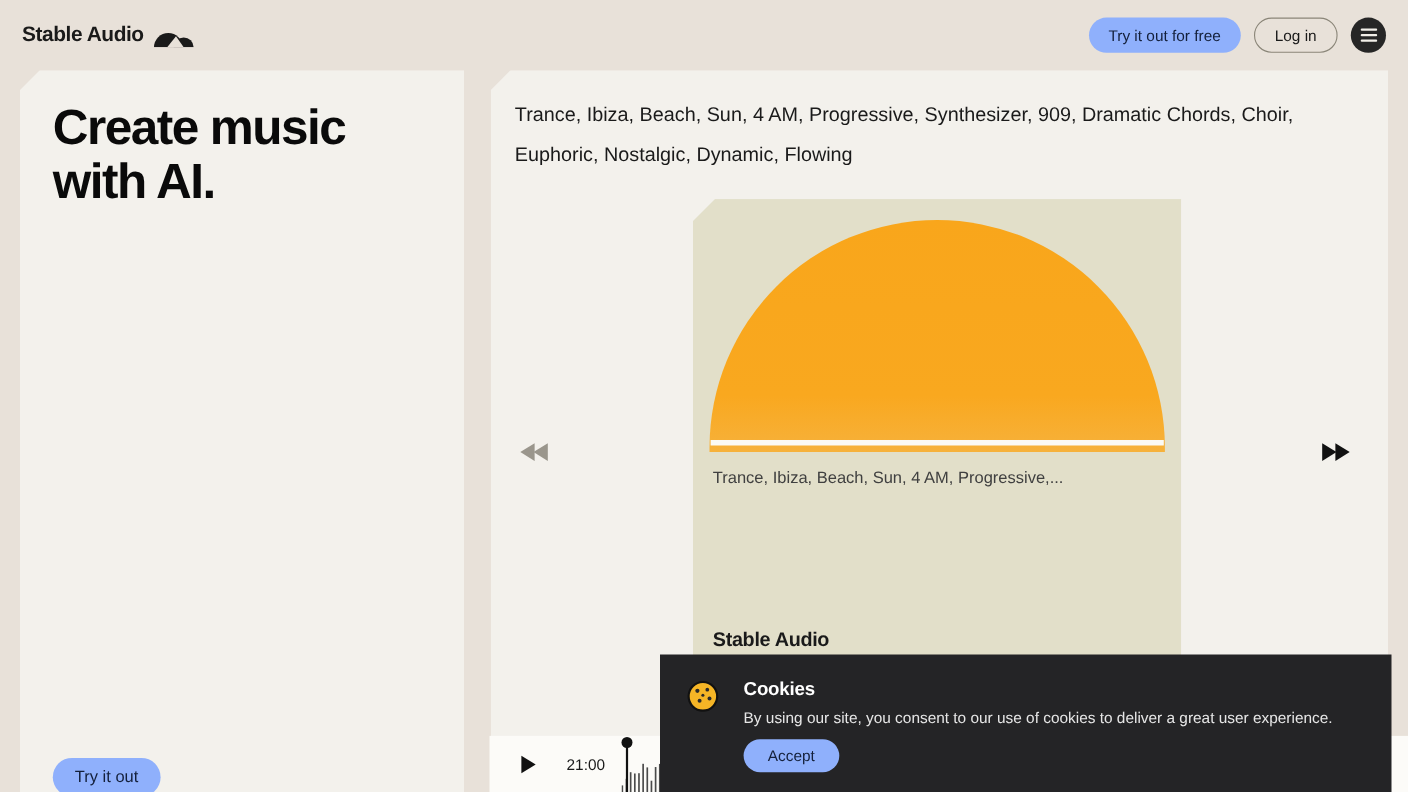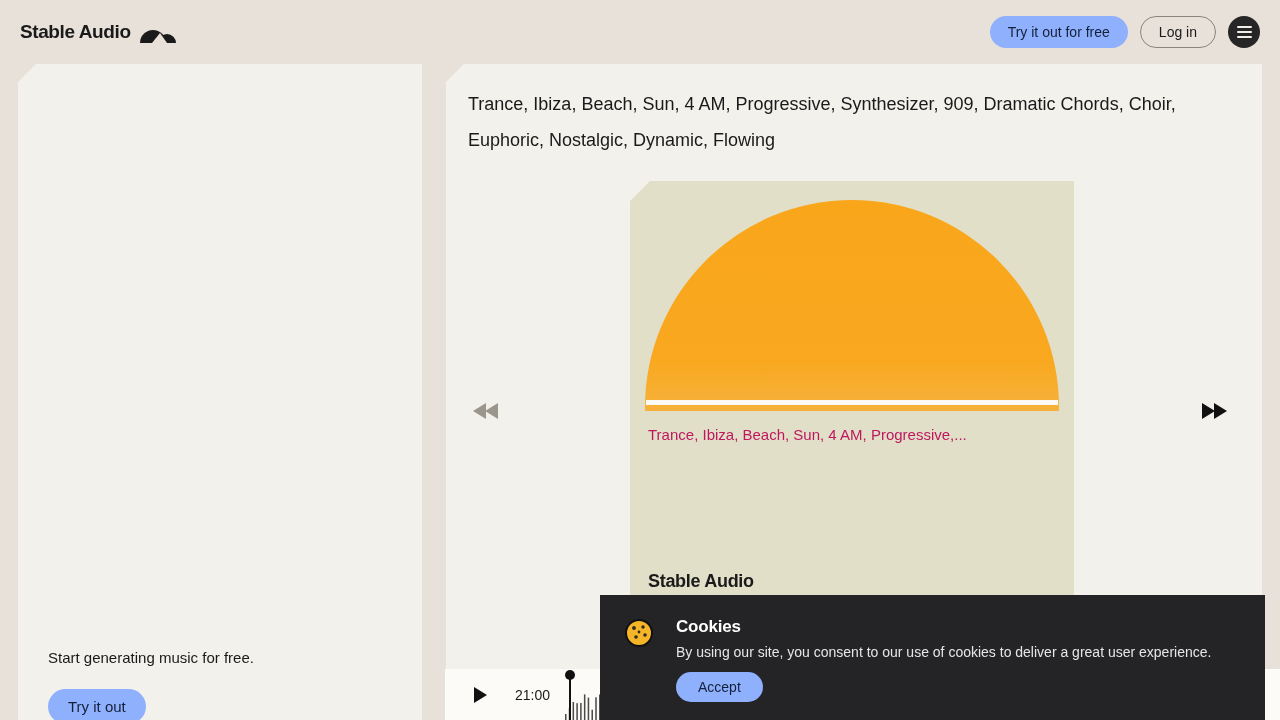--- a/index.html
+++ b/index.html
@@ -112,21 +112,21 @@
     width:414px; height:420px; margin-left:16px;
     border-radius:207px 207px 0 0;
     background:linear-gradient(180deg, #F9A61B 0%, #F9A81F 38%, #F3BC5C 64%, #EAD8AE 88%, #E8E2D0 100%);
   }
   .art-baseline {
     position:absolute; left:16px; top:219px; width:412px; height:5px;
     background:#FBFAF5;
   }
   .card-caption {
     position:absolute; left:18px; top:245px;
-    font-size:15px; color:#be185d;
+    font-size:15px; color:#404040;
   }
   .card-footer-title {
     position:absolute; left:18px; top:390px;
     font-size:18px; font-weight:bold; color:#1A1A1A; letter-spacing:-0.3px;
   }
 
   
   .player {
     position:absolute; left:445px; top:669px; width:835px; height:51px;
     background:#FCFBF8;
@@ -205,22 +205,23 @@
       <button class="btn-login">Log in</button>
       <button class="btn-menu">
         <span></span>
         <span></span>
         <span></span>
       </button>
     </div>
   </div>
 
   <div class="panel-left">
+    <div class="hero-title">Create music
+with AI.</div>
     <div class="hero-cta">
-      <div class="cta-line">Start generating music for free.</div>
       <button class="btn-try-it">Try it out</button>
     </div>
   </div>
 
   <div class="panel-right">
     <div class="prompt-text">Trance, Ibiza, Beach, Sun, 4 AM, Progressive, Synthesizer, 909, Dramatic Chords, Choir, Euphoric, Nostalgic, Dynamic, Flowing</div>
 
     <button class="nav-arrow nav-prev">
       <span>
         <svg viewBox="0 0 28 18" width="28" height="18">

